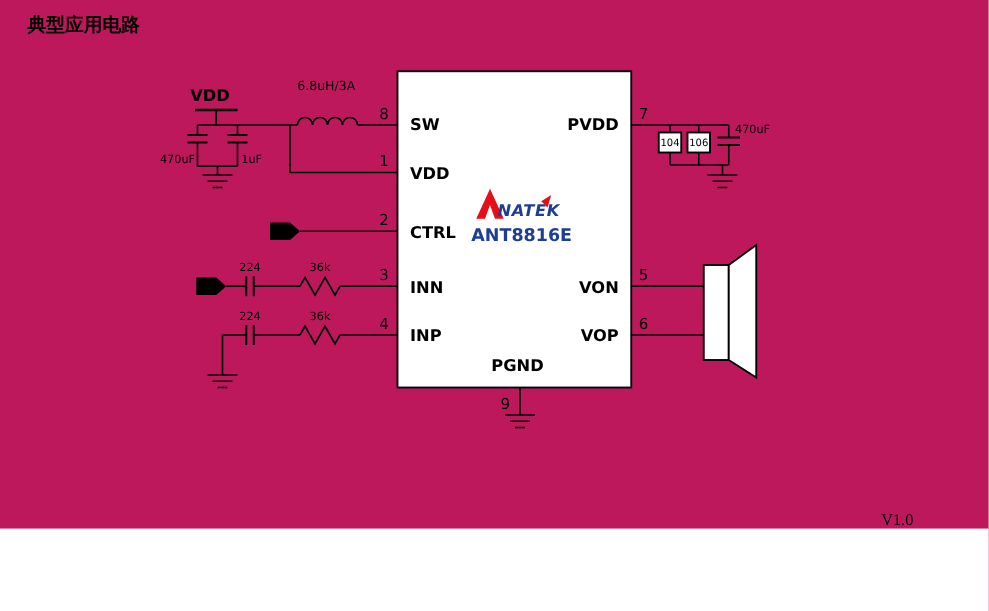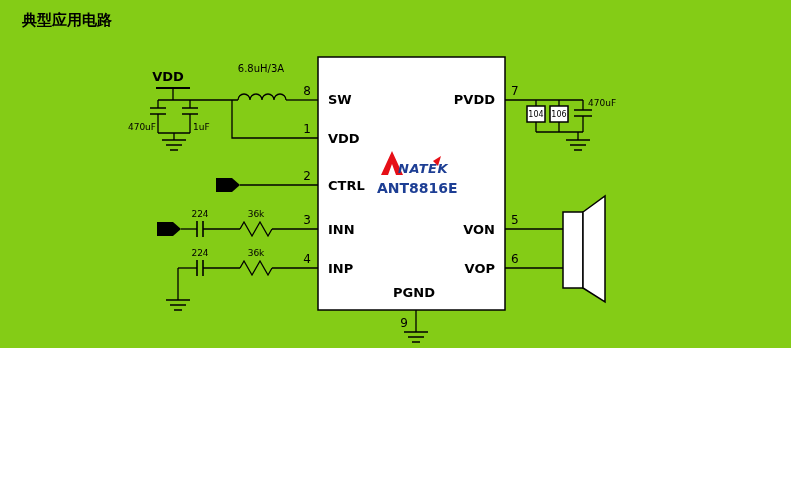--- a/index.html
+++ b/index.html
@@ -1,19 +1,19 @@
 <!DOCTYPE html>
 <html><head>
 <meta charset="utf-8">
 <style>
   html, body { margin: 0; padding: 0; background: #ffffff; }
   .canvas {
     position: relative;
-    width: 791px; height: 348px;
-    background: #84cc16;
+    width: 791px; height: 423px;
+    background: #be185d;
     font-family: "DejaVu Sans", sans-serif;
   }
   svg text { font-family: "DejaVu Sans", sans-serif; fill: #000; }
   .page-title { font-size: 15px; font-weight: bold; }
   .pin-label  { font-size: 13px; font-weight: bold; }
   .pin-num    { font-size: 12px; }
   .comp-label { font-size: 9px; }
   .ind-label  { font-size: 10px; }
   .box-label  { font-size: 8px; }
   .part-num   { font-size: 14px; font-weight: bold; fill: #1d3e94; }

